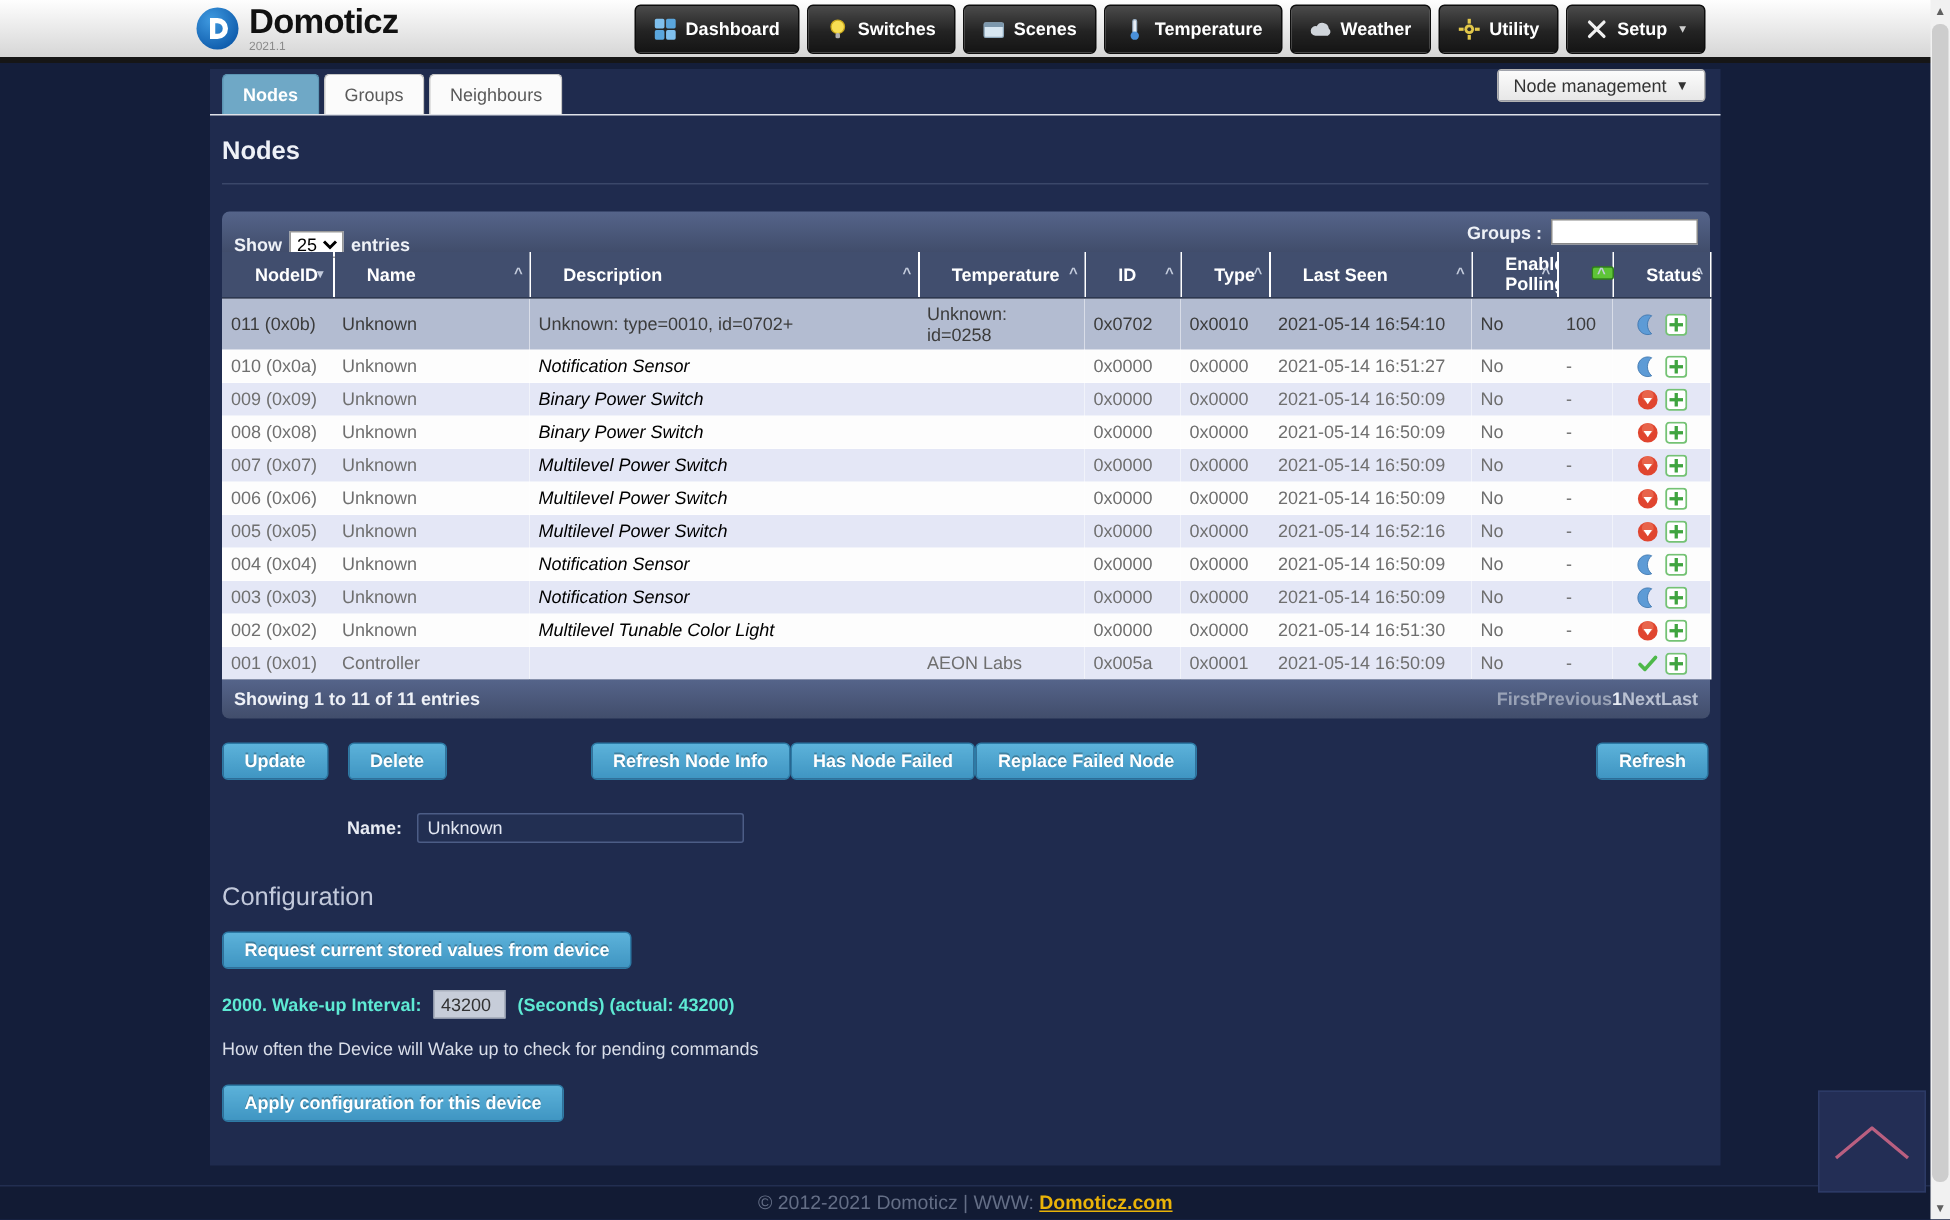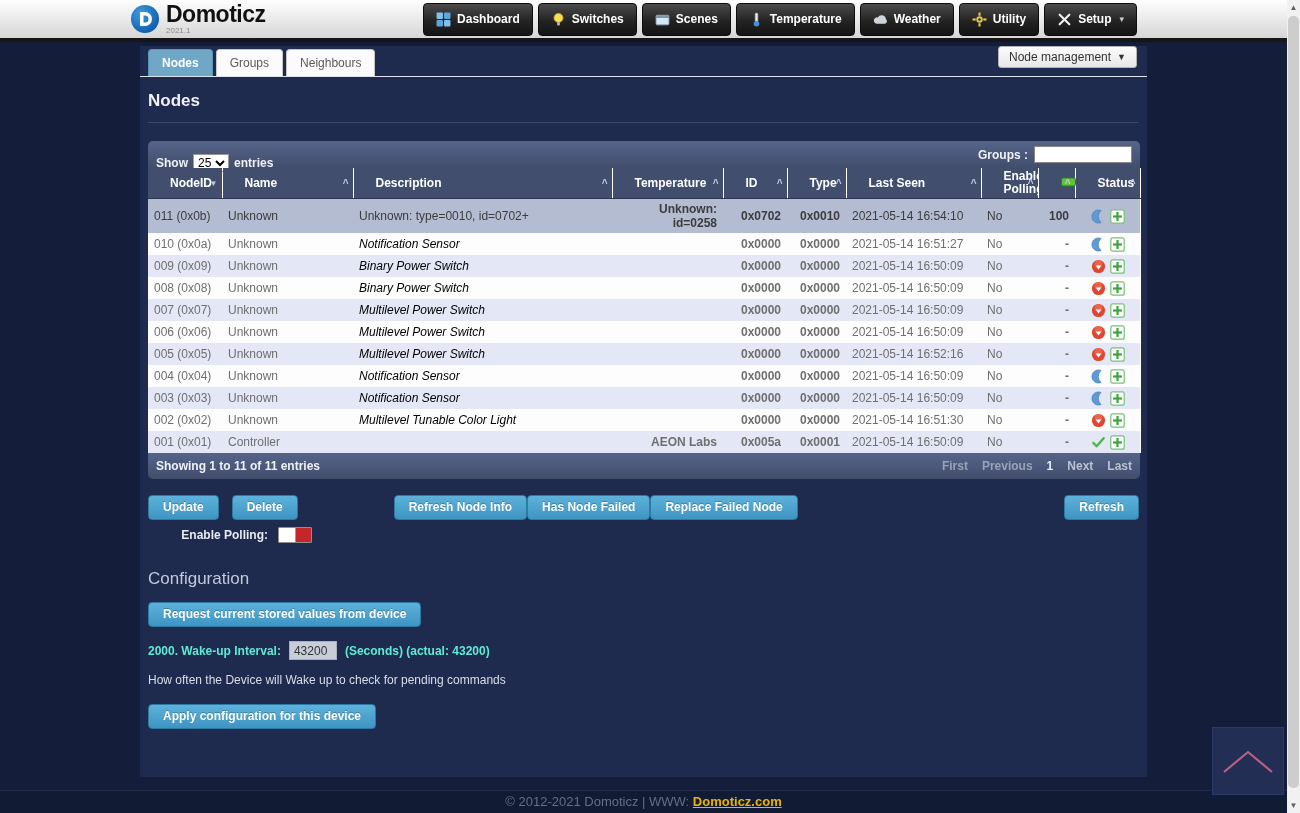--- a/index.html
+++ b/index.html
@@ -81,27 +81,27 @@
   thead th .sort.desc { font-size:8px; }
   tbody td {
     font-size:12px; color:#6f6f6f; padding:3px 6px; height:22px;
     overflow:hidden; white-space:nowrap; line-height:14px;
   }
   tbody tr:nth-child(odd):not(.selected)  { background:#e4e7f6; }
   tbody tr:nth-child(even):not(.selected) { background:#fdfdfd; }
   tbody tr.selected { background:#b3bcd1; }
   tbody tr.selected td { color:#3c3c3c; }
   tbody tr:first-child td { height:30px; }
-  td.c-center { text-align:right;font-weight:bold; }
+  td.c-center { text-align:left; }
   td.wrap { white-space:normal; }
   td.red-desc { color:#000000; font-style:italic; }
   td.status-cell { text-align:center; }
   .st { display:inline-block; width:15px; height:15px; vertical-align:middle; margin:0 2px; }
   .info-label { font-weight:bold; }
-  .pagination { display:flex; gap:14px; font-size:12px; }
+  .pagination { display:flex; gap:0; font-size:12px; }
   .pg { color:#99a2b6; cursor:pointer; }
   .pg.current { color:#e8ecf4; font-weight:bold; }
   .pg.next, .pg.last { color:#b9c1d2; font-weight:bold; }
   
   .btn {
     display:inline-block; padding:4px 14px 5px; font-size:12px; font-weight:bold; color:#fff;
     background:linear-gradient(#5cb2da,#3f95c2); border:1px solid #2d7aa5; border-radius:4px;
     text-shadow:0 -1px 0 rgba(0,0,0,0.25); cursor:pointer; font-family:inherit;
   }
   .actions-row { margin:16px 8px 0; display:flex; align-items:center; }
@@ -516,25 +516,23 @@
       <button class="btn">Delete</button>
     </div>
     <div class="grp-mid">
       <button class="btn">Refresh Node Info</button>
       <button class="btn">Has Node Failed</button>
       <button class="btn">Replace Failed Node</button>
     </div>
     <button class="btn btn-refresh">Refresh</button>
   </div>
 
-  <div class="form-row polling">
-    <span class="f-label">Enable Polling:</span>
-    <span class="toggle">
-        <span class="handle"></span>
-      </span>
+  <div class="form-row">
+    <span class="f-label">Name:</span>
+    <input class="name-input" type="text" value="Unknown" style="">
   </div>
 
   <h3 class="config-title">Configuration</h3>
   <button class="btn btn-request">Request current stored values from device</button>
 
   <div class="wakeup-row">
     <span class="wk-label">2000. Wake-up Interval:</span>
     <input class="wk-input" type="text" value="43200" style="">
     <span class="wk-suffix">(Seconds) (actual: 43200)</span>
   </div>

